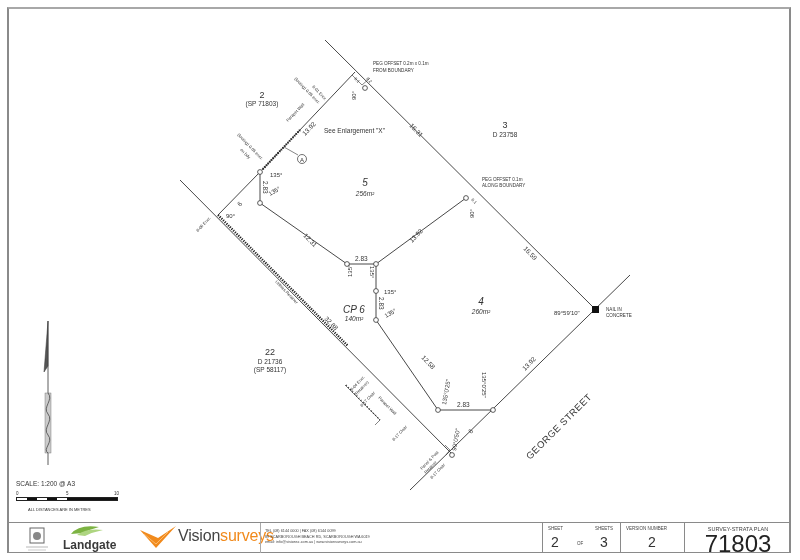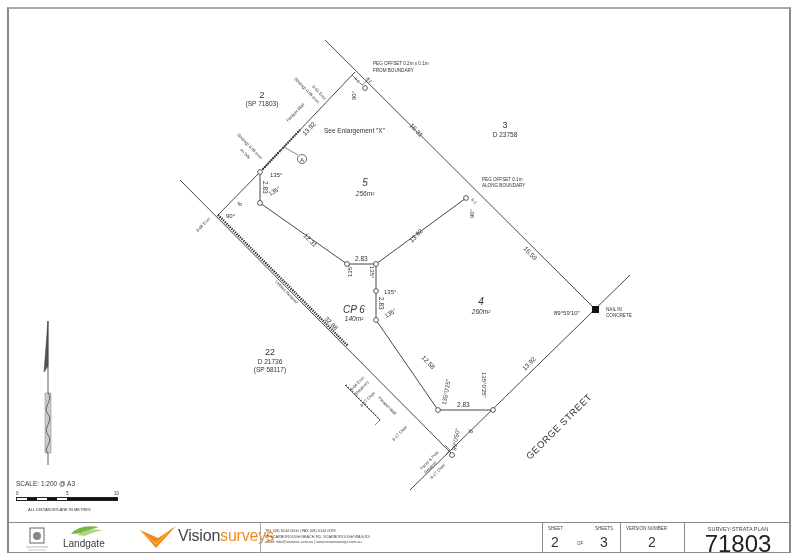--- a/index.html
+++ b/index.html
@@ -4,21 +4,21 @@
 <style>
   html, body { margin:0; padding:0; background:#ffffff; }
   body { width:800px; height:560px; position:relative; overflow:hidden; font-family:"Liberation Sans", sans-serif; color:#222; }
   .frame { position:absolute; left:7px; top:7px; width:784px; height:546px; border-top:2px solid #a8a8a8; border-left:2px solid #8a8a8a; border-right:2px solid #8a8a8a; border-bottom:1px solid #8a8a8a; box-sizing:border-box; }
   svg.plan { position:absolute; left:0; top:0; }
   .plan text { font-family:"Liberation Sans", sans-serif; fill:#333; }
   .footer { position:absolute; left:8px; top:522px; width:782px; height:31px; border-top:1px solid #8a8a8a; box-sizing:border-box; }
   .fcell { position:absolute; top:0; height:30px; box-sizing:border-box; }
   .logo-govt { left:8px; width:36px; }
   .logo-landgate { left:55px; width:50px; }
-  .landgate-text { position:absolute; left:0; top:15px; font-size:10px; color:#3a3a3a; }
+  .landgate-text { position:absolute; left:0; top:15px; font-size:12px; color:#3a3a3a;font-weight:bold; }
   .vs-logo { left:130px; width:120px; }
   .vs-text { position:absolute; left:40px; top:4px; font-size:16px; letter-spacing:-0.2px; white-space:nowrap;text-align:right; }
   .vs-text .vision { color:#444; }
   .vs-text .surveys { color:#f18a1c; }
   .vs-contact { left:252px; width:200px; border-left:1px solid #aaa; padding-left:4px; font-size:3.8px; line-height:5.5px; color:#444; padding-top:6px; white-space:nowrap; }
   .sheet-box { left:534px; width:78px; border-left:1px solid #8a8a8a; }
   .ver-box { left:612px; width:64px; border-left:1px solid #8a8a8a; }
   .plan-box { left:676px; width:106px; border-left:1px solid #8a8a8a; }
   .tiny-label { position:absolute; top:3px; font-size:4.5px; color:#444; }
   .big-num { position:absolute; font-size:14px; color:#333; }

